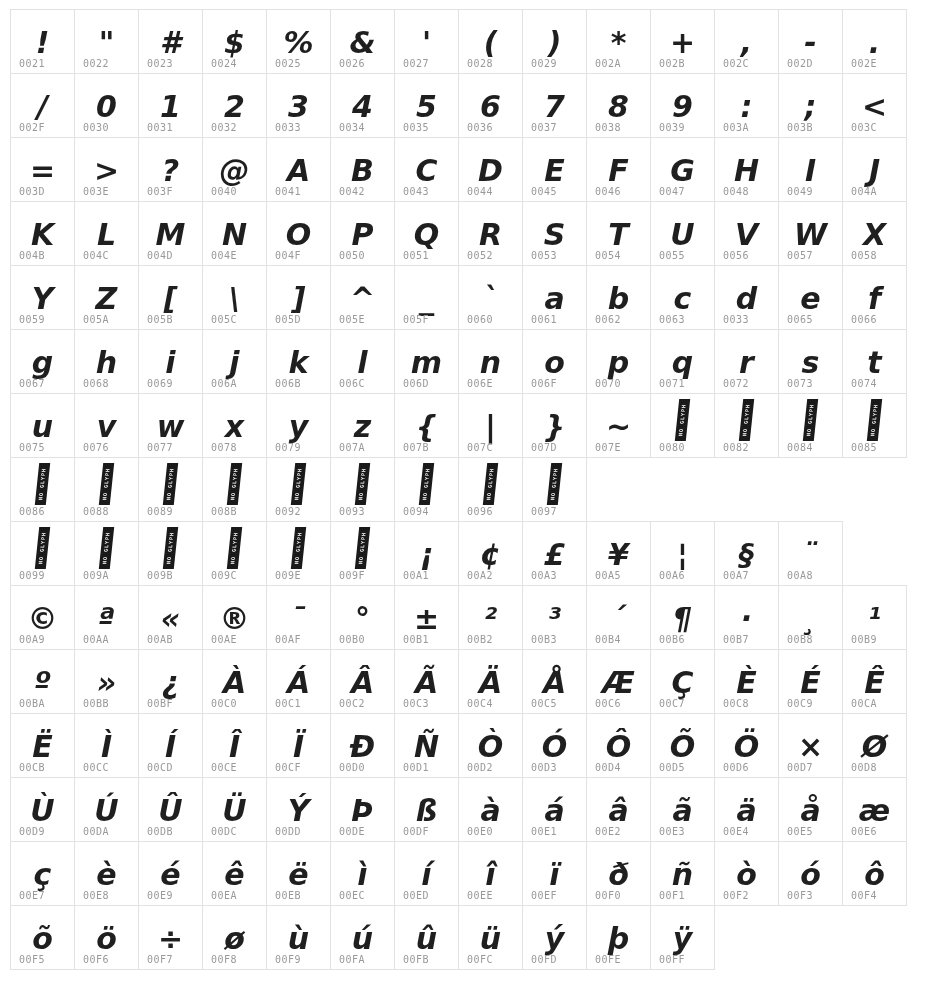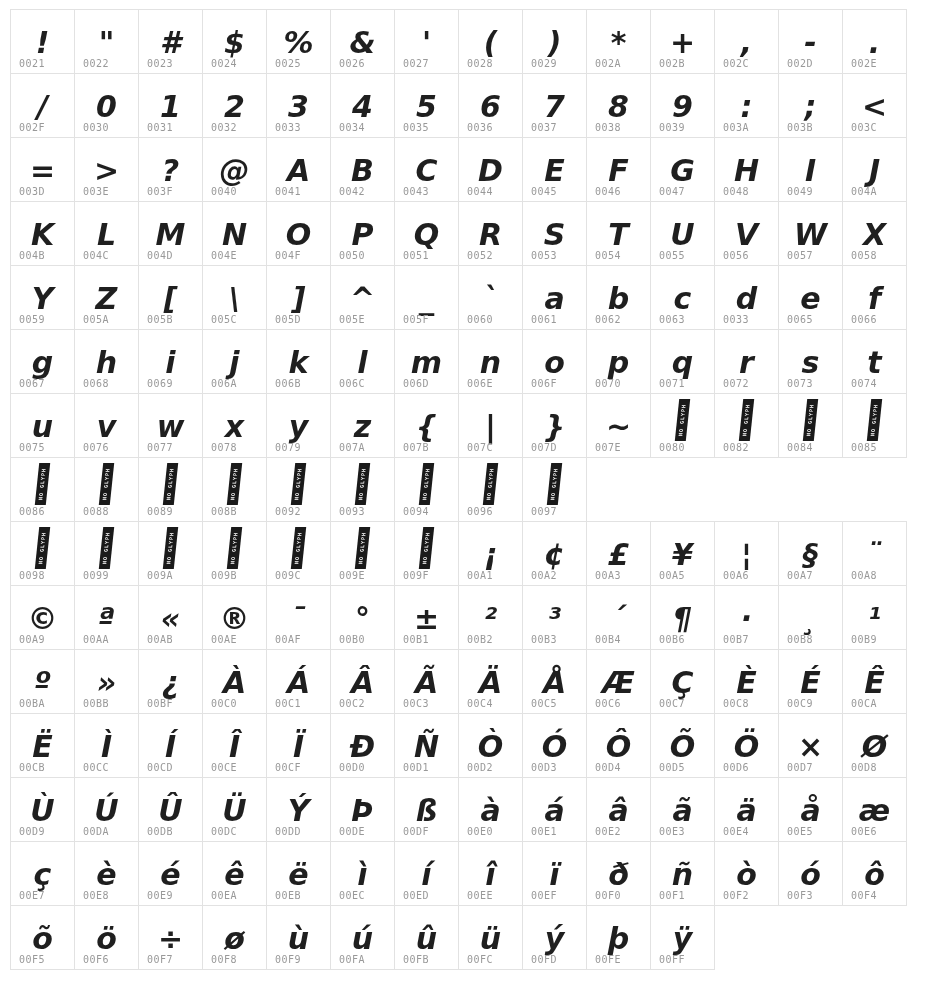--- a/index.html
+++ b/index.html
@@ -553,28 +553,20 @@
           <div class="code">0097</div>
         </div>
       </div>
       <div class="row">
         <div class="cell">
           <div class="glyph">
             <div class="ngbar">
               <span class="ngtext">NO GLYPH</span>
             </div>
           </div>
-          <div class="code">0098</div>
-        </div>
-        <div class="cell">
-          <div class="glyph">
-            <div class="ngbar">
-              <span class="ngtext">NO GLYPH</span>
-            </div>
-          </div>
           <div class="code">0099</div>
         </div>
         <div class="cell">
           <div class="glyph">
             <div class="ngbar">
               <span class="ngtext">NO GLYPH</span>
             </div>
           </div>
           <div class="code">009A</div>
         </div>

